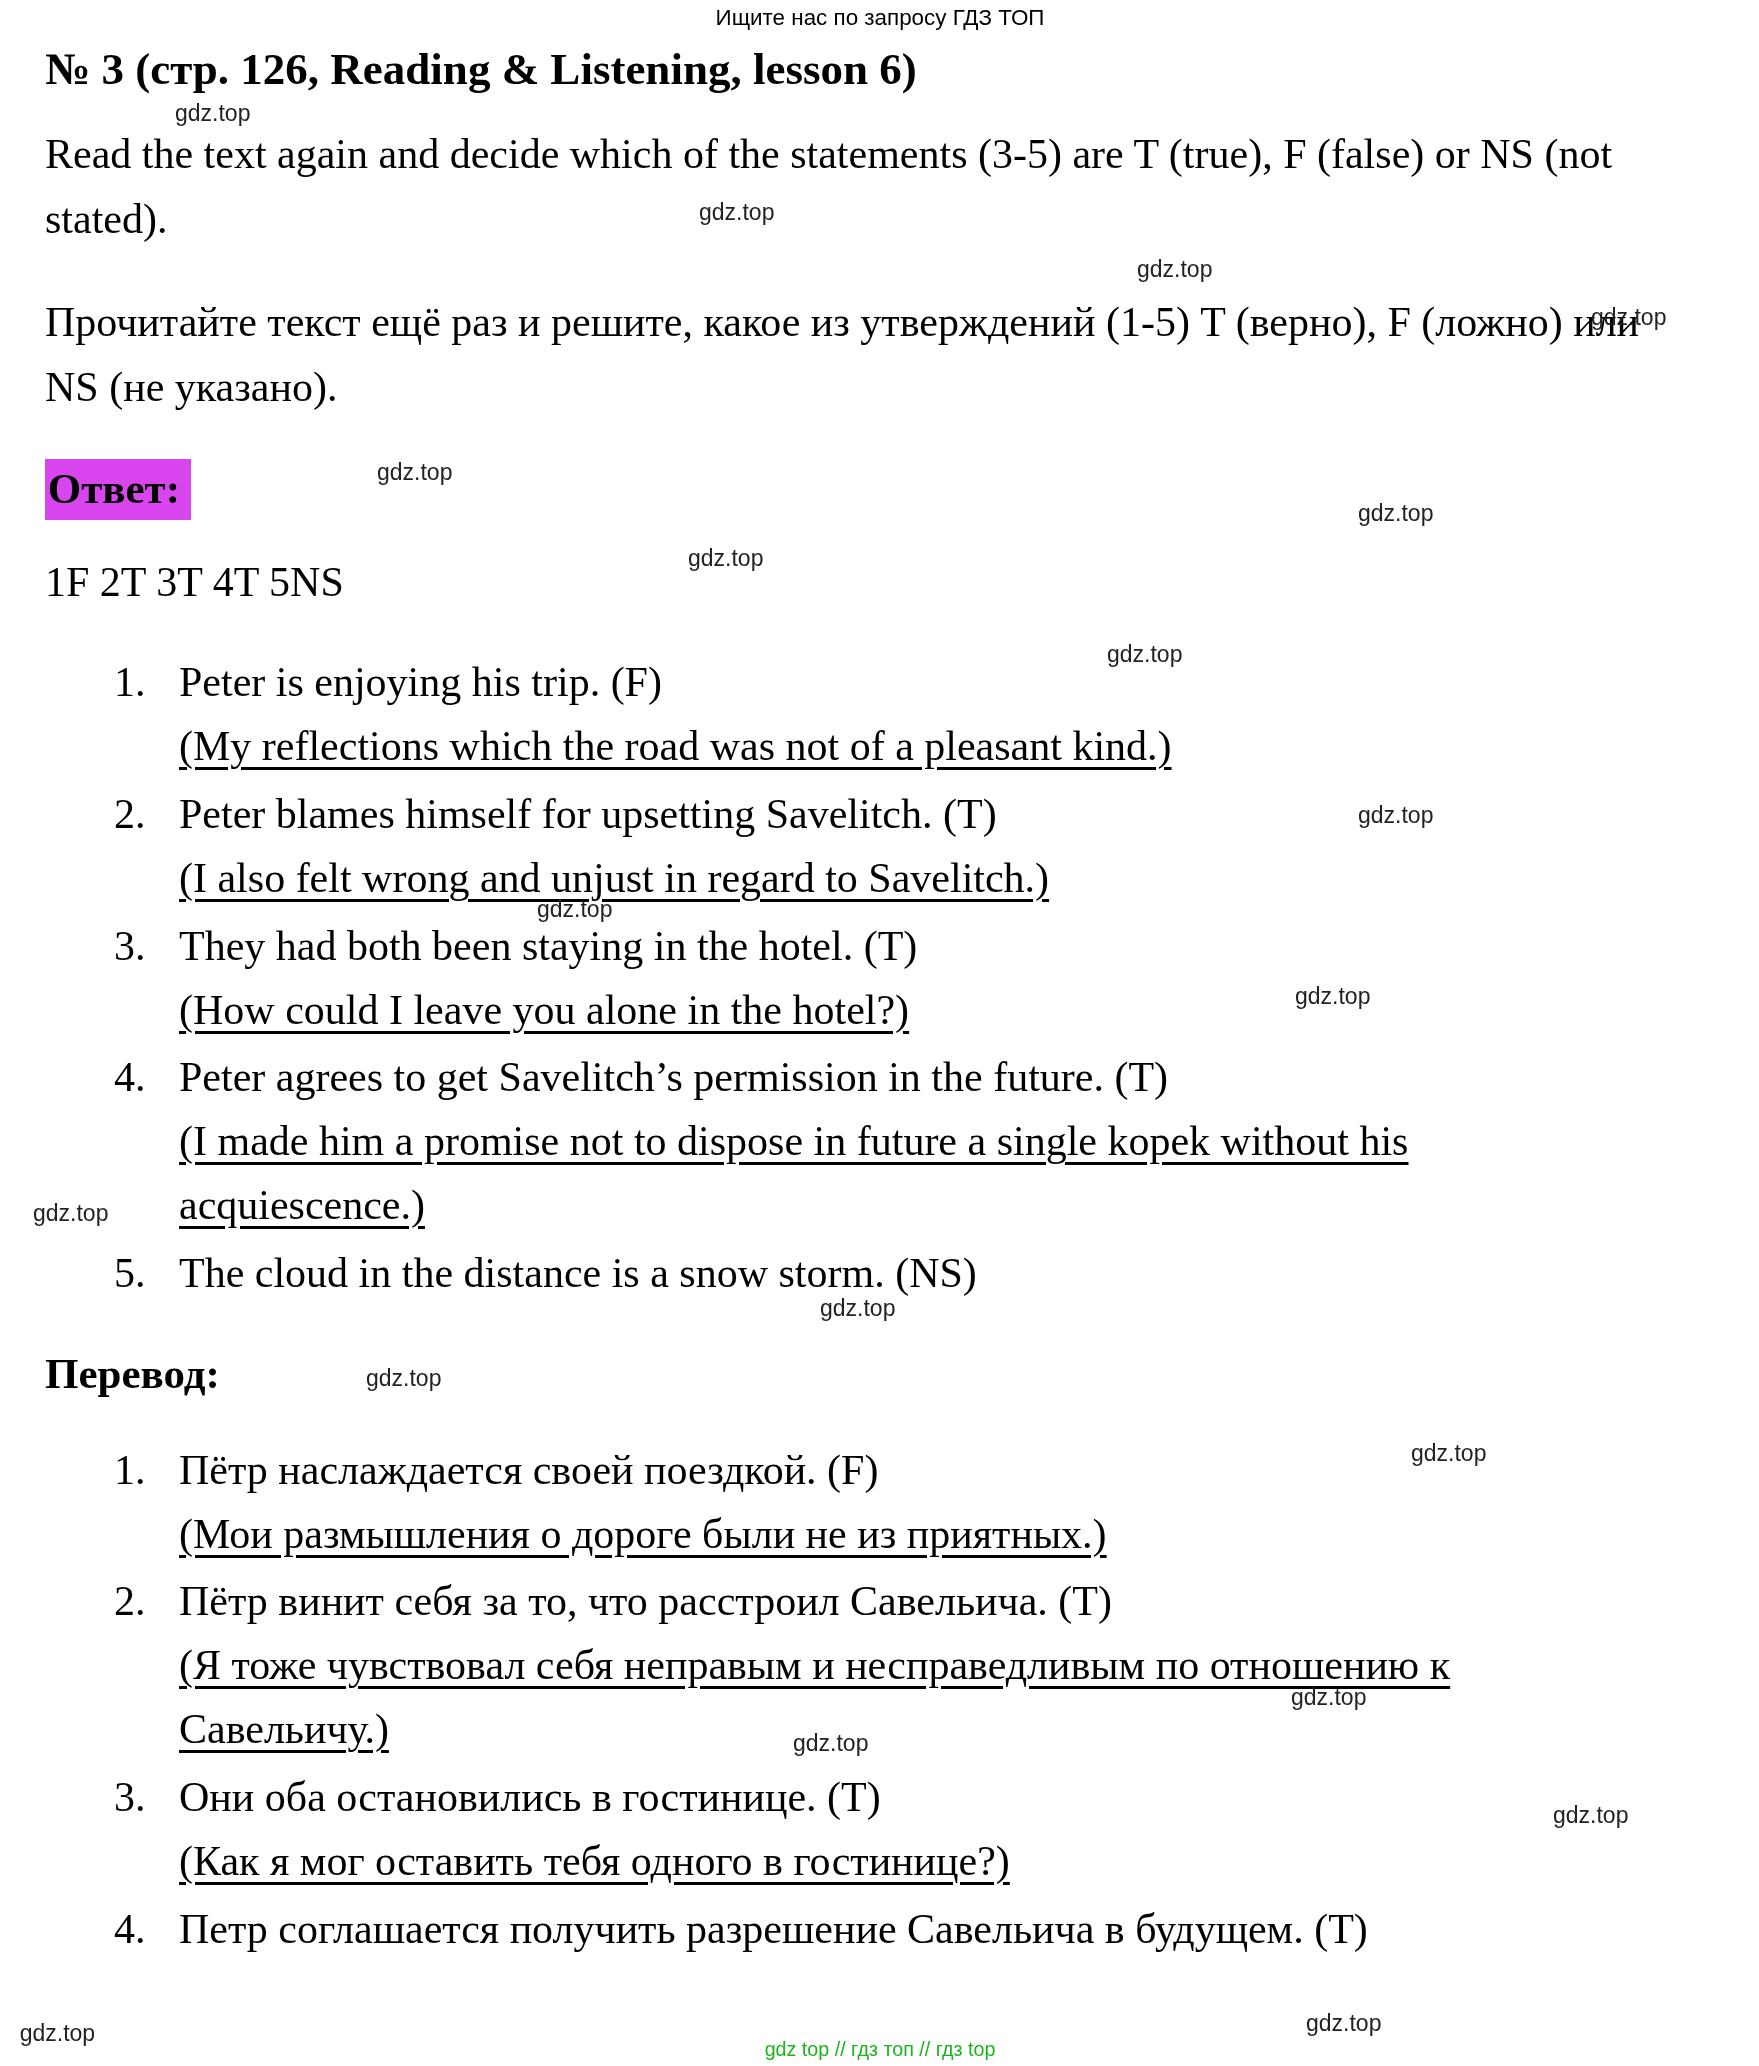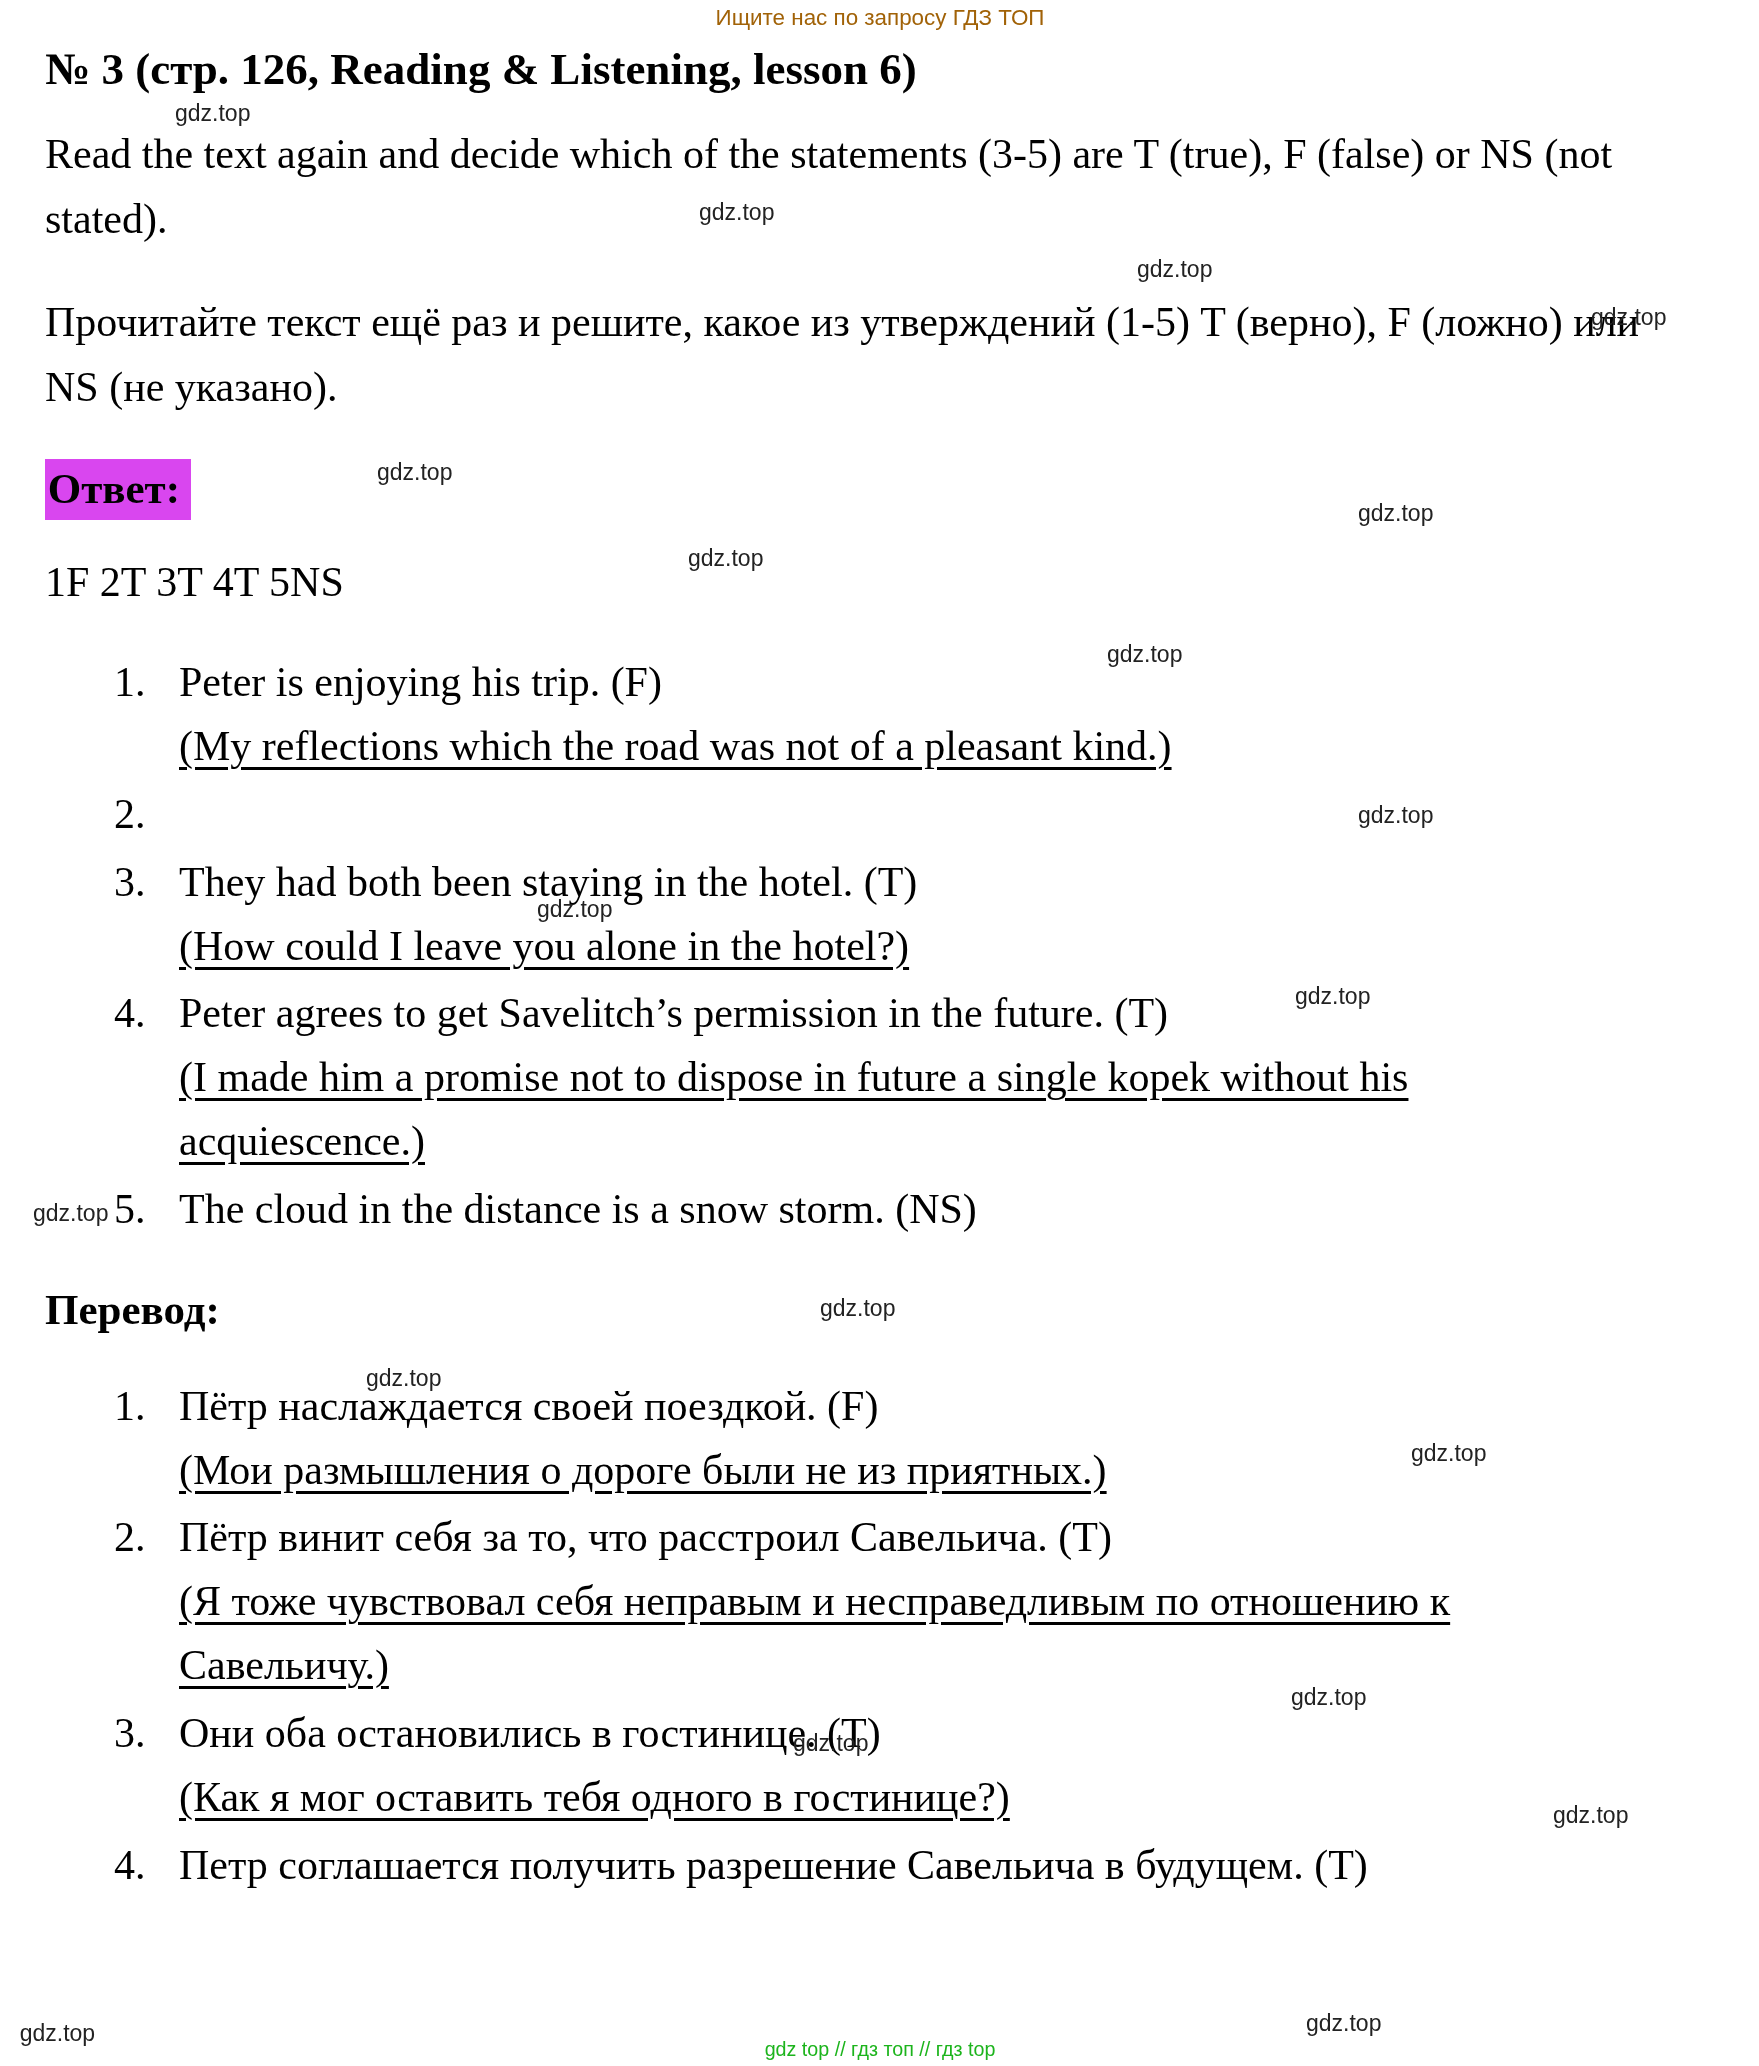--- a/index.html
+++ b/index.html
@@ -11,21 +11,21 @@
     background: #ffffff;
     color: #000000;
     font-family: "Liberation Serif", serif;
     overflow: hidden;
   }
   .banner {
     padding-top: 5.4px;
     text-align: center;
     font-family: "Liberation Sans", sans-serif;
     font-size: 22.4px;
-    color: #a16207;
+    color: #000000;
     height: 36px;
   }
   .heading {
     margin: 5.4px 49px 0 45px;
     font-size: 45px;
     line-height: 56px;
     font-weight: 700;
   }
   .para {
     margin: 25px 49px 0 45px;
@@ -115,20 +115,24 @@
 <div class="list">
   <div class="item">
     <span class="num">1.</span>
     <div class="item-body">
       <div class="statement">Peter is enjoying his trip. (F)</div>
       <div class="quote">(My reflections which the road was not of a pleasant kind.)</div>
     </div>
   </div>
   <div class="item">
     <span class="num">2.</span>
+    <div class="item-body">
+      <div class="statement">Peter blames himself for upsetting Savelitch. (T)</div>
+      <div class="quote">(I also felt wrong and unjust in regard to Savelitch.)</div>
+    </div>
   </div>
   <div class="item">
     <span class="num">3.</span>
     <div class="item-body">
       <div class="statement">They had both been staying in the hotel. (T)</div>
       <div class="quote">(How could I leave you alone in the hotel?)</div>
     </div>
   </div>
   <div class="item">
     <span class="num">4.</span>

